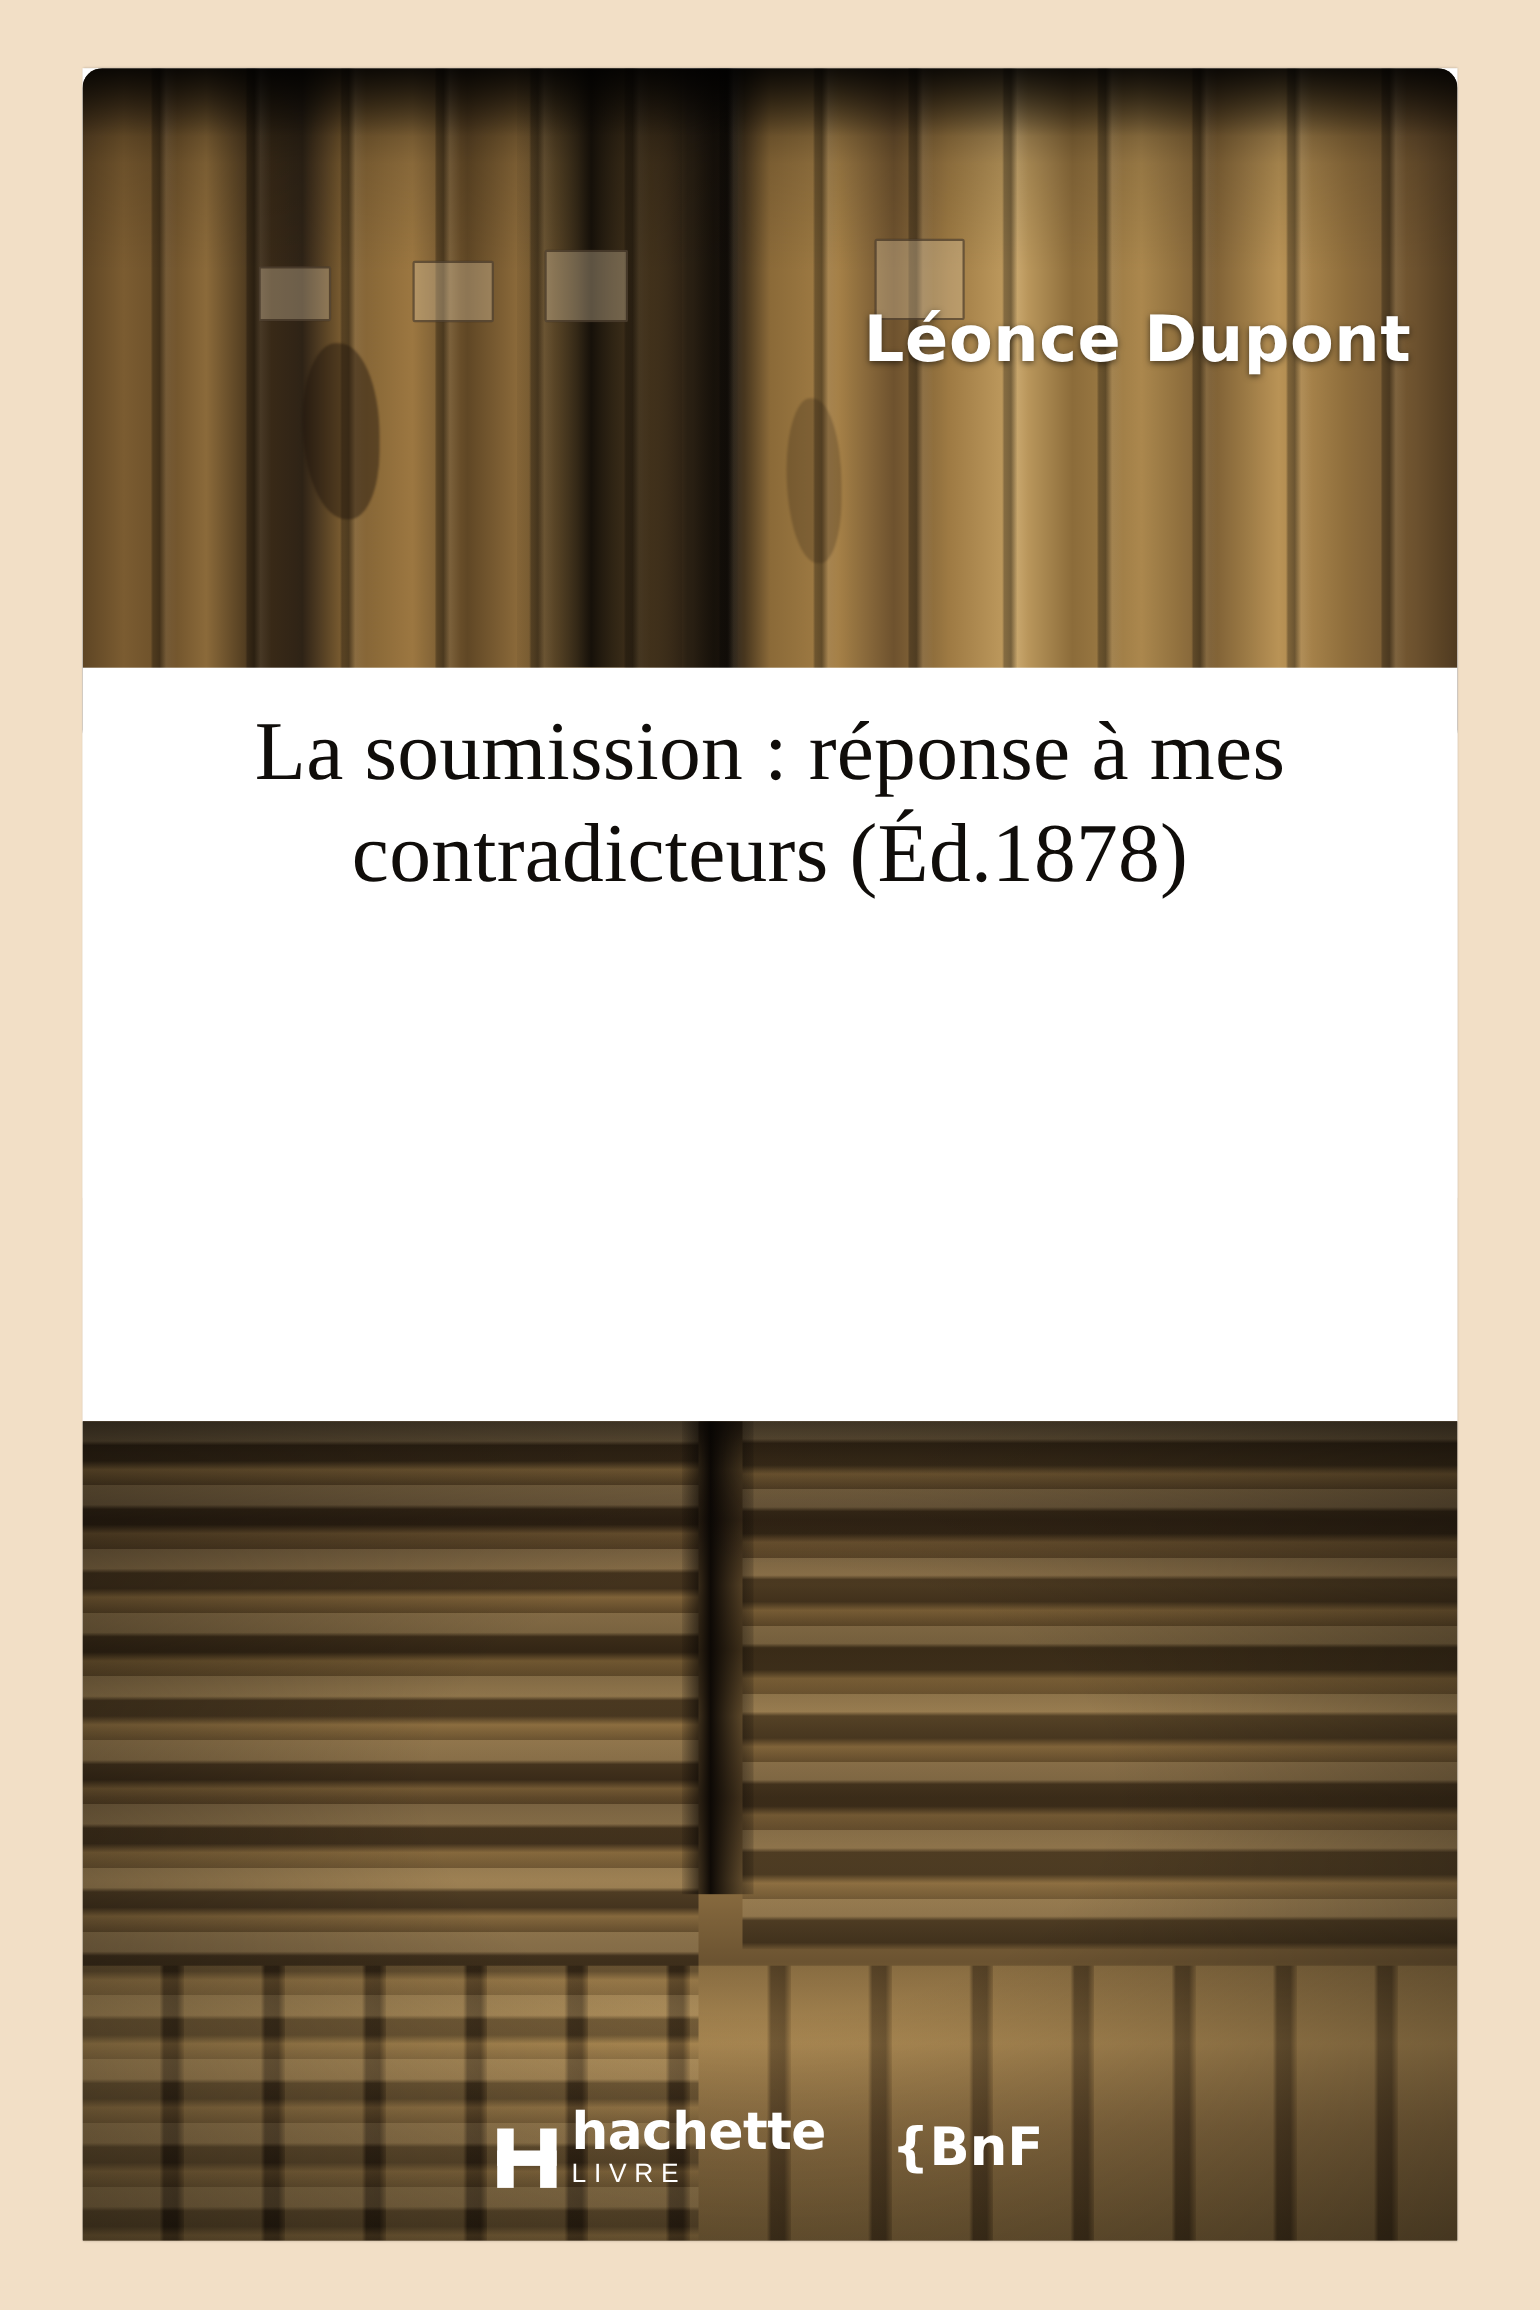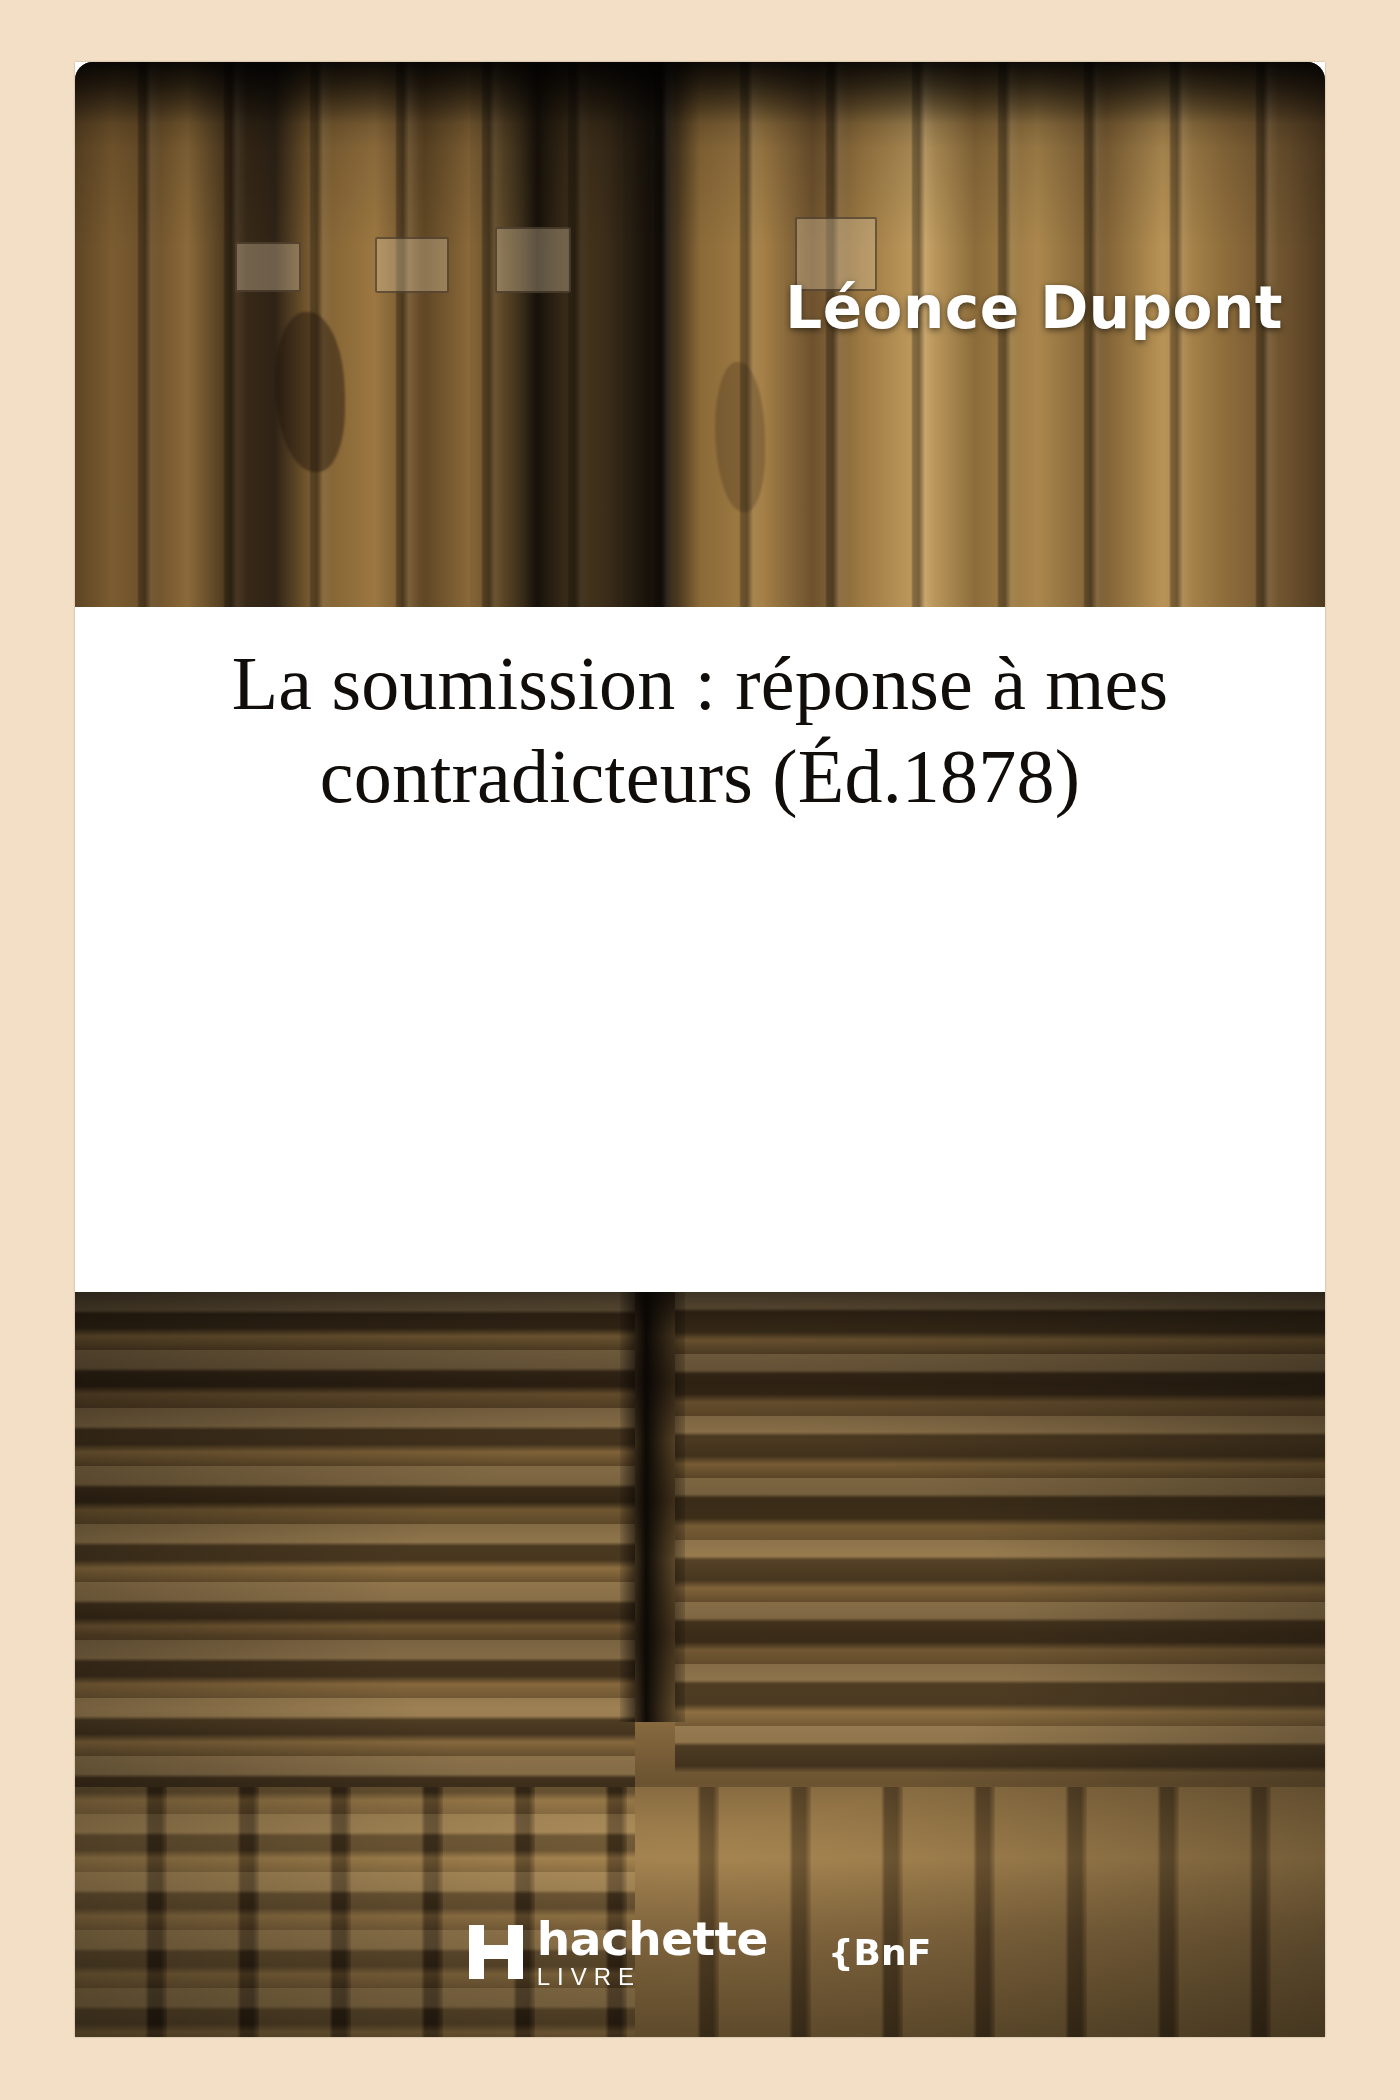--- a/index.html
+++ b/index.html
@@ -208,21 +208,21 @@
     left: 0;
     bottom: 48px;
     width: 1250px;
     display: flex;
     justify-content: center;
     align-items: center;
     gap: 60px;
   }
   .hachette {
     display: flex;
-    align-items: center;
+    align-items: flex-end;
     gap: 14px;
   }
   .hachette .mark {
     width: 54px;
     height: 54px;
     position: relative;
   }
   .hachette .mark .bar {
     position: absolute;
     background: #ffffff;
@@ -241,21 +241,21 @@
   .hachette .w2 {
     font-family: Liberation Sans, sans-serif;
     font-size: 24px;
     color: #ffffff;
     letter-spacing: 7px;
     margin-top: 3px;
   }
   .bnf {
     font-family: "DejaVu Sans", sans-serif;
     font-weight: bold;
-    font-size: 36px;
+    font-size: 48px;
     color: #ffffff;
     letter-spacing: 0px;
     white-space: nowrap;
   }
 </style>
 </head>
 <body>
 
 <div class="page">
   <div class="cover">

